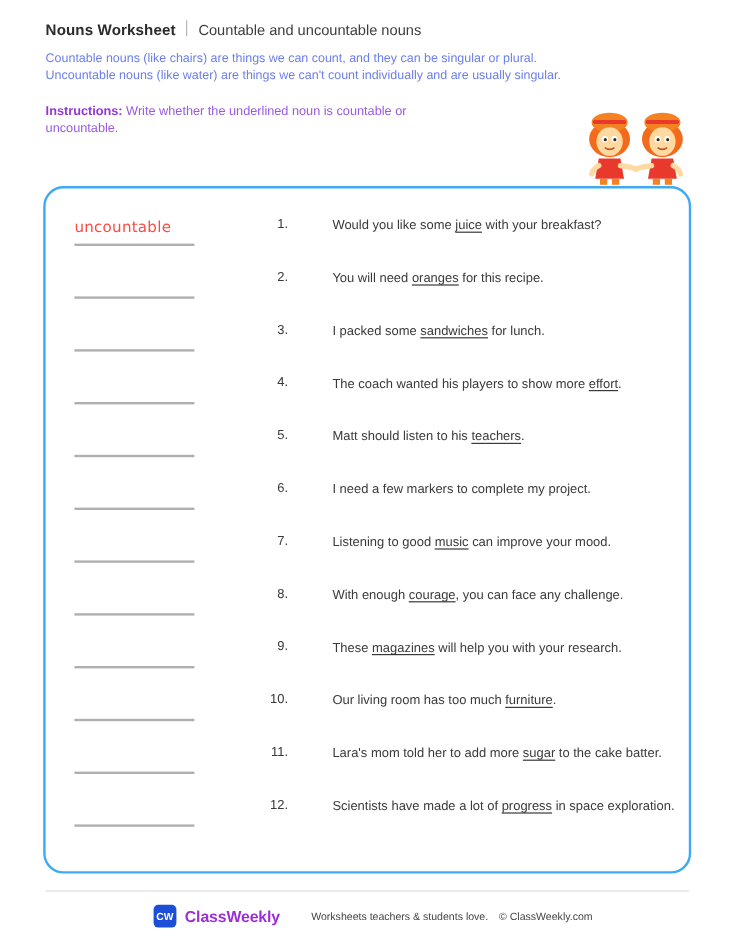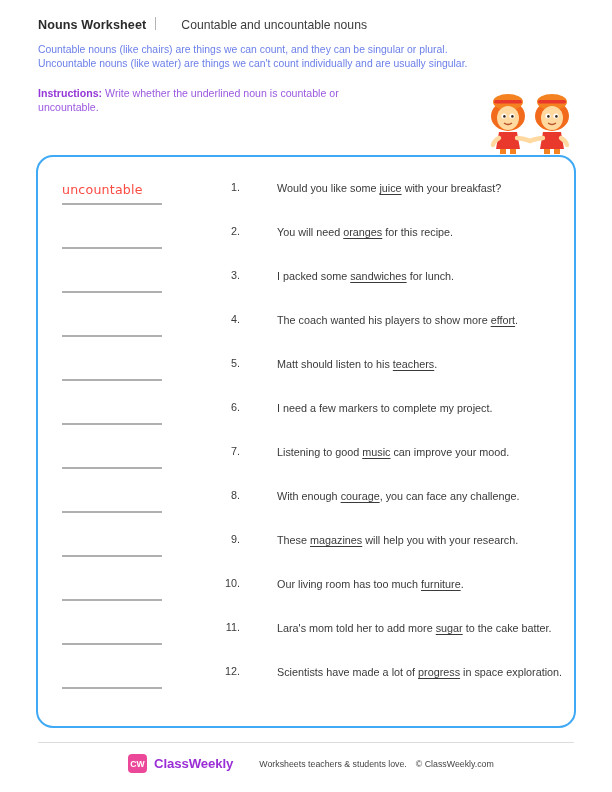--- a/index.html
+++ b/index.html
@@ -45,21 +45,20 @@
     width: 1px;
     height: 13px;
     background: #b4b4b4;
     position: relative;
     top: 1px;
   }
   .title-sub {
     font-size: 12.2px;
     color: #3d3d3d;
     font-weight: normal;
-    margin-left: 16px;
   }
 
   .intro {
     margin-top: 11px;
     font-size: 10.4px;
     line-height: 14.4px;
     color: #6b7fe8;
     max-width: 545px;
   }
 
@@ -168,21 +167,21 @@
   .footer-inner {
     display: flex;
     align-items: center;
     margin-top: 11px;
     padding-left: 90px;
   }
   .logo-badge {
     width: 19px;
     height: 19px;
     border-radius: 4px;
-    background: #ec4899;
+    background: #1d4ed8;
     color: #ffffff;
     font-size: 8.6px;
     font-weight: bold;
     display: flex;
     align-items: center;
     justify-content: center;
     letter-spacing: 0.2px;
   }
   .logo-name {
     margin-left: 7px;

